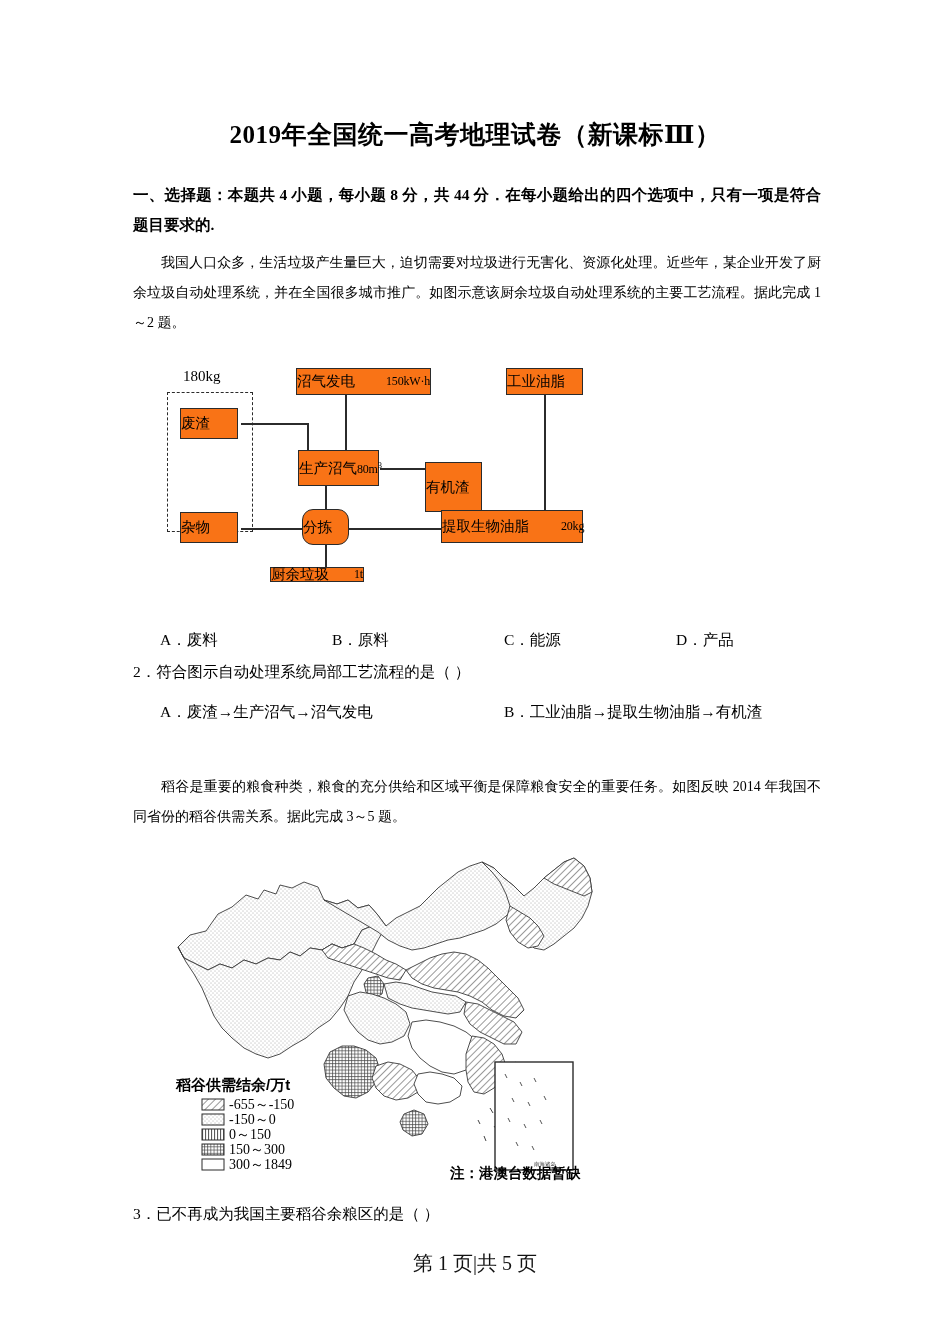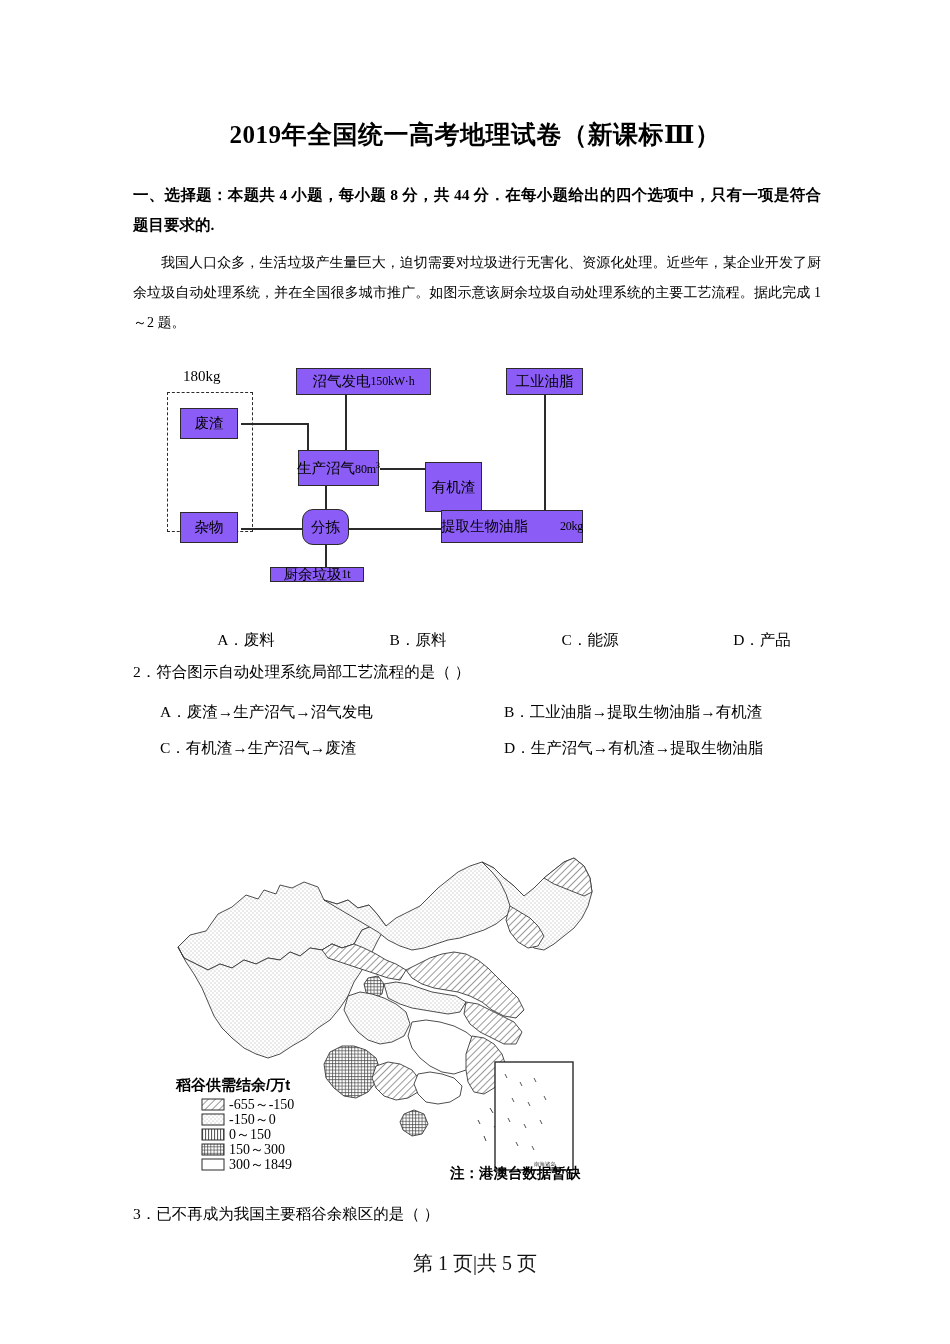--- a/index.html
+++ b/index.html
@@ -70,21 +70,21 @@
     width: 688px;
   }
   .opt {
     display: inline-block;
     white-space: nowrap;
   }
   .opt-grid4 .opt { width: 172px; }
   .opt-grid2 .opt { width: 344px; }
 
   #q1-stem { left: 133px; top: 598px; }
-  #q1-opts { left: 160px; top: 626px; text-align: center; }
+  #q1-opts { left: 160px; top: 626px; }
   #q2-stem { left: 133px; top: 658px; }
   #q2-opts-row1 { left: 160px; top: 698px; }
   #q2-opts-row2 { left: 160px; top: 734px; }
   #q3-stem { left: 133px; top: 1200px; }
 
   
   .footer {
     position: absolute;
     left: 0; top: 1250px;
     width: 950px;
@@ -95,25 +95,25 @@
 
   
   #figure-flow {
     position: absolute;
     left: 165px; top: 360px;
     width: 460px; height: 232px;
   }
   #figure-flow .fbox {
     position: absolute;
     border: 1.6px solid #2b2b2b;
-    background: #8b5cf6;
+    background: #f97316;
     box-sizing: border-box;
     display: flex;
     align-items: center;
-    justify-content: center;
+    justify-content: space-between;
     font-size: 14.5px;
     white-space: nowrap;
     z-index: 3;
     font-family: "Liberation Serif", "DejaVu Serif", serif;
   }
   #figure-flow .fbox .unit {
     font-size: 12px;
     letter-spacing: -0.2px;
   }
   #figure-flow .fbox .unit sup { font-size: 8.5px; }
@@ -239,24 +239,22 @@
   </div>
 
   <div class="q-options opt-grid4" id="q1-opts">
     <span class="opt">A．废料</span><span class="opt">B．原料</span><span class="opt">C．能源</span><span class="opt">D．产品</span>
   </div>
 
   <div class="q-stem" id="q2-stem">2．符合图示自动处理系统局部工艺流程的是（      ）</div>
   <div class="q-options opt-grid2" id="q2-opts-row1">
     <span class="opt">A．废渣→生产沼气→沼气发电</span><span class="opt">B．工业油脂→提取生物油脂→有机渣</span>
   </div>
-  <div class="q-options opt-grid2" id="q2-opts-row2">
-    <span class="opt">C．有机渣→生产沼气→废渣</span><span class="opt">D．生产沼气→有机渣→提取生物油脂</span>
-  </div>
-
+
+  <div class="para" id="para-2">稻谷是重要的粮食种类，粮食的充分供给和区域平衡是保障粮食安全的重要任务。如图反映 2014 年我国不同省份的稻谷供需关系。据此完成 3～5 题。</div>
 
   <div id="figure-map">
     <svg width="465" height="340" viewBox="0 0 465 340" xmlns="http://www.w3.org/2000/svg">
       <defs>
 
         <pattern id="pat-sparse" patternUnits="userSpaceOnUse" width="4" height="4">
           <rect width="4" height="4" fill="#ffffff"></rect>
           <circle cx="1" cy="1" r="0.45" fill="#555"></circle>
           <circle cx="3" cy="3" r="0.45" fill="#555"></circle>
         </pattern>

